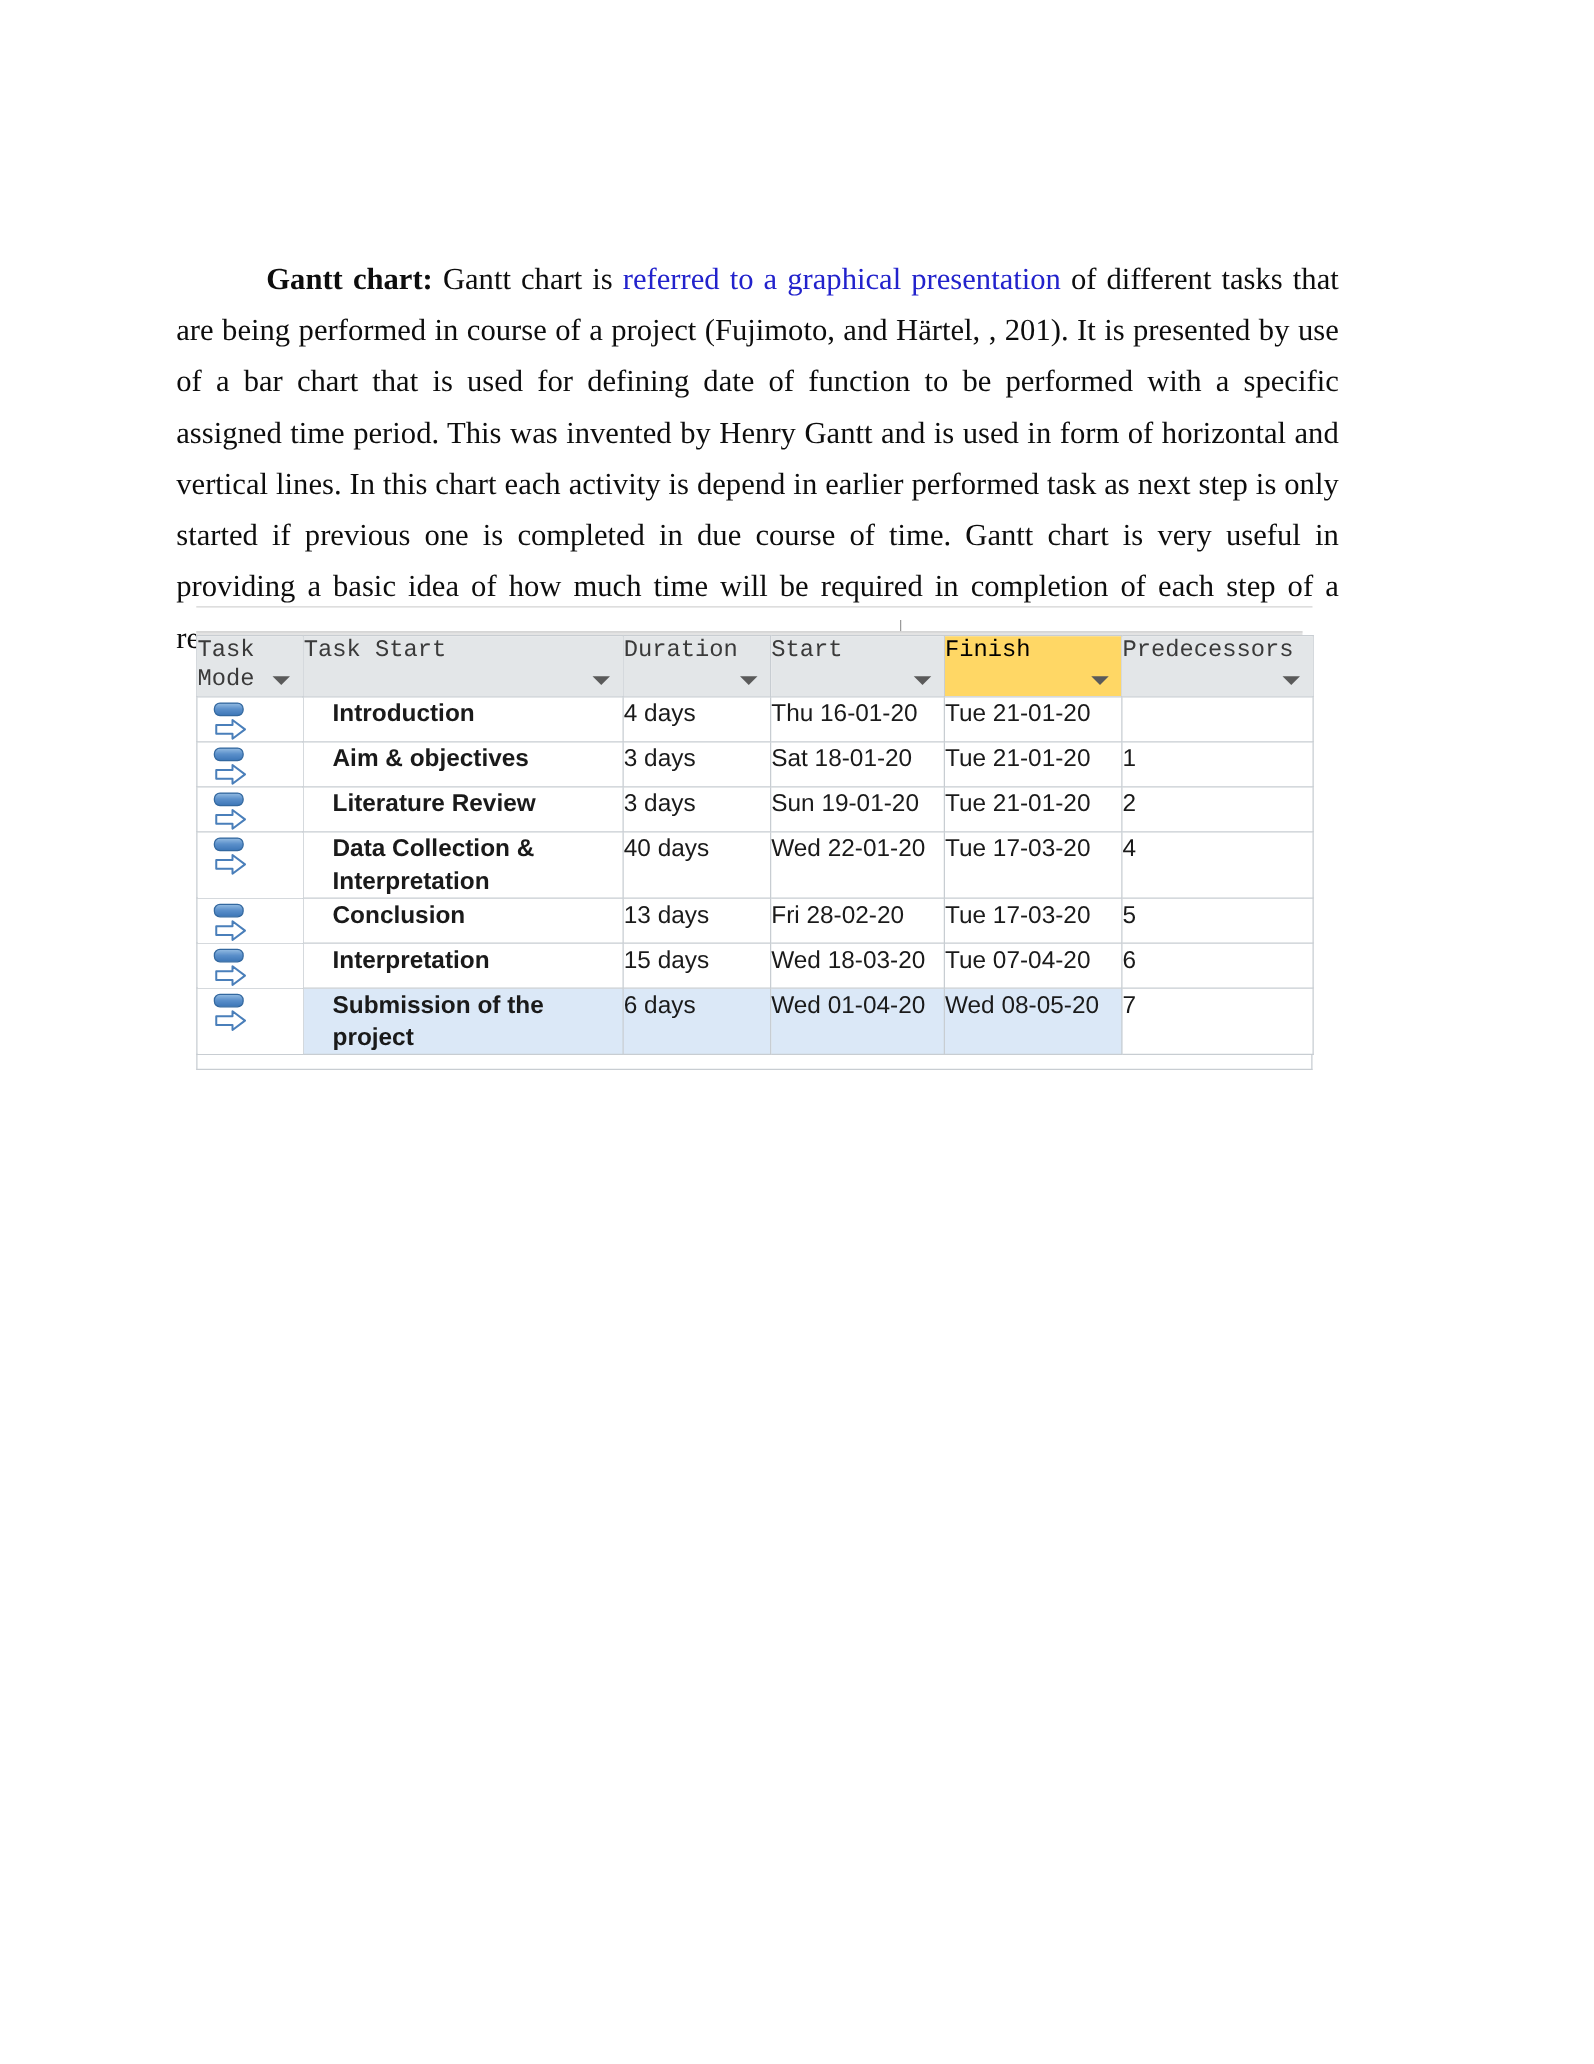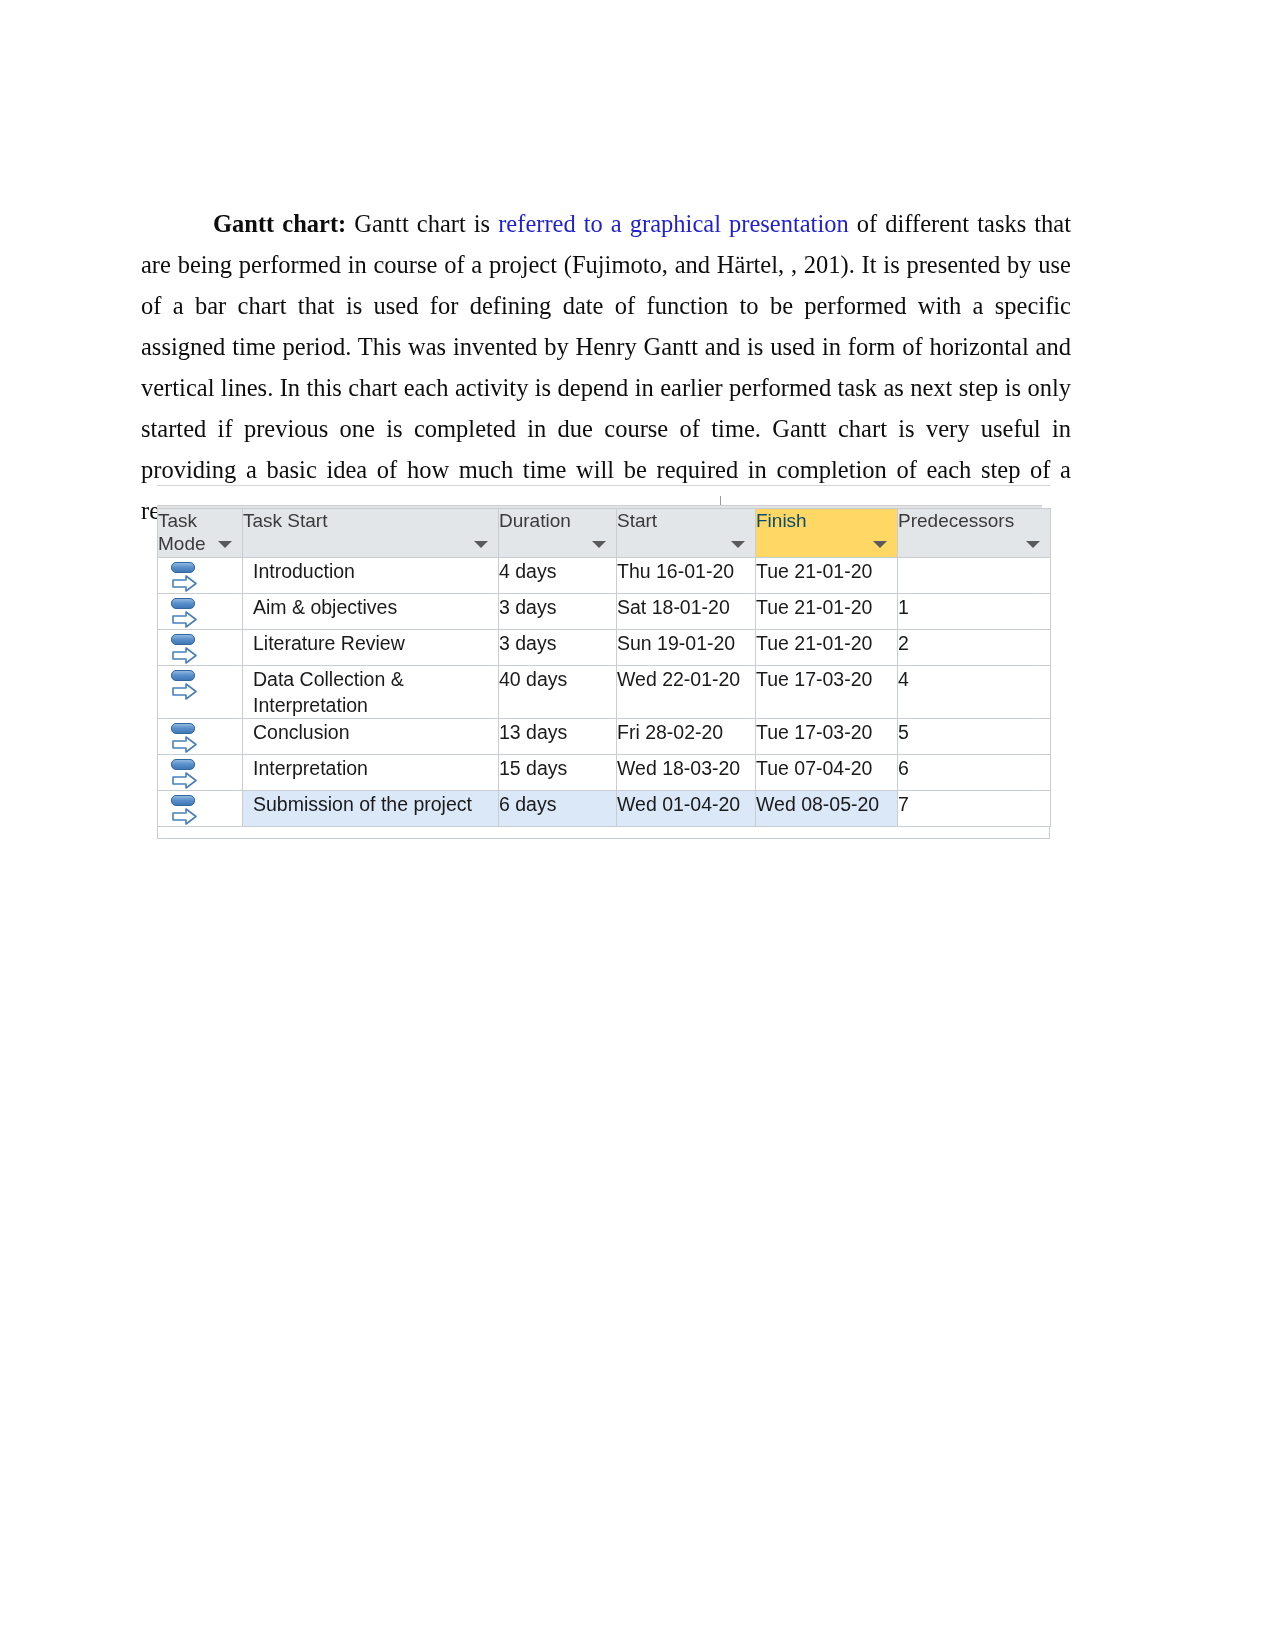--- a/index.html
+++ b/index.html
@@ -102,24 +102,25 @@
   thead th {
     background: #e3e6e8;
     height: 48px;
     position: relative;
     padding: 5px 8px 0 8px;
     color: #3a3a3a;
     font-size: 19px;
     line-height: 23px;
     border-top: 1px solid #b7bcc1;
     border-bottom: 1px solid #b7bcc1;
+    font-family: Liberation Mono, monospace;
   }
   thead th.hl {
     background: #ffd765;
-    color: #0c4a6e;
+    color: #000000;
   }
   .hdr-label { display: block; }
   .filter-arrow {
     position: absolute;
     right: 10px;
     bottom: 9px;
     width: 0; height: 0;
     border-left: 7px solid transparent;
     border-right: 7px solid transparent;
     border-top: 7px solid #5a5a5a;
@@ -133,21 +134,21 @@
     color: #1a1a1a;
     background: #ffffff;
   }
   tbody tr.selected td { background: #dbe8f7; margin-left: 12px; }
   tbody td.mode-cell {
     padding: 0;
     position: relative;
     background: #ffffff;
   }
   tbody tr.selected td.mode-cell { background: #ffffff; }
-  tbody td.name-cell { padding-left: 10px; }
+  tbody td.name-cell { padding-left: 23px; font-weight: bold; }
   tbody td.pred-cell,
   tbody tr.selected td.pred-cell { background: #ffffff; }
 
   
   .mode-icon {
     position: absolute;
     left: 12px;
     top: 4px;
     width: 30px;
     height: 32px;

